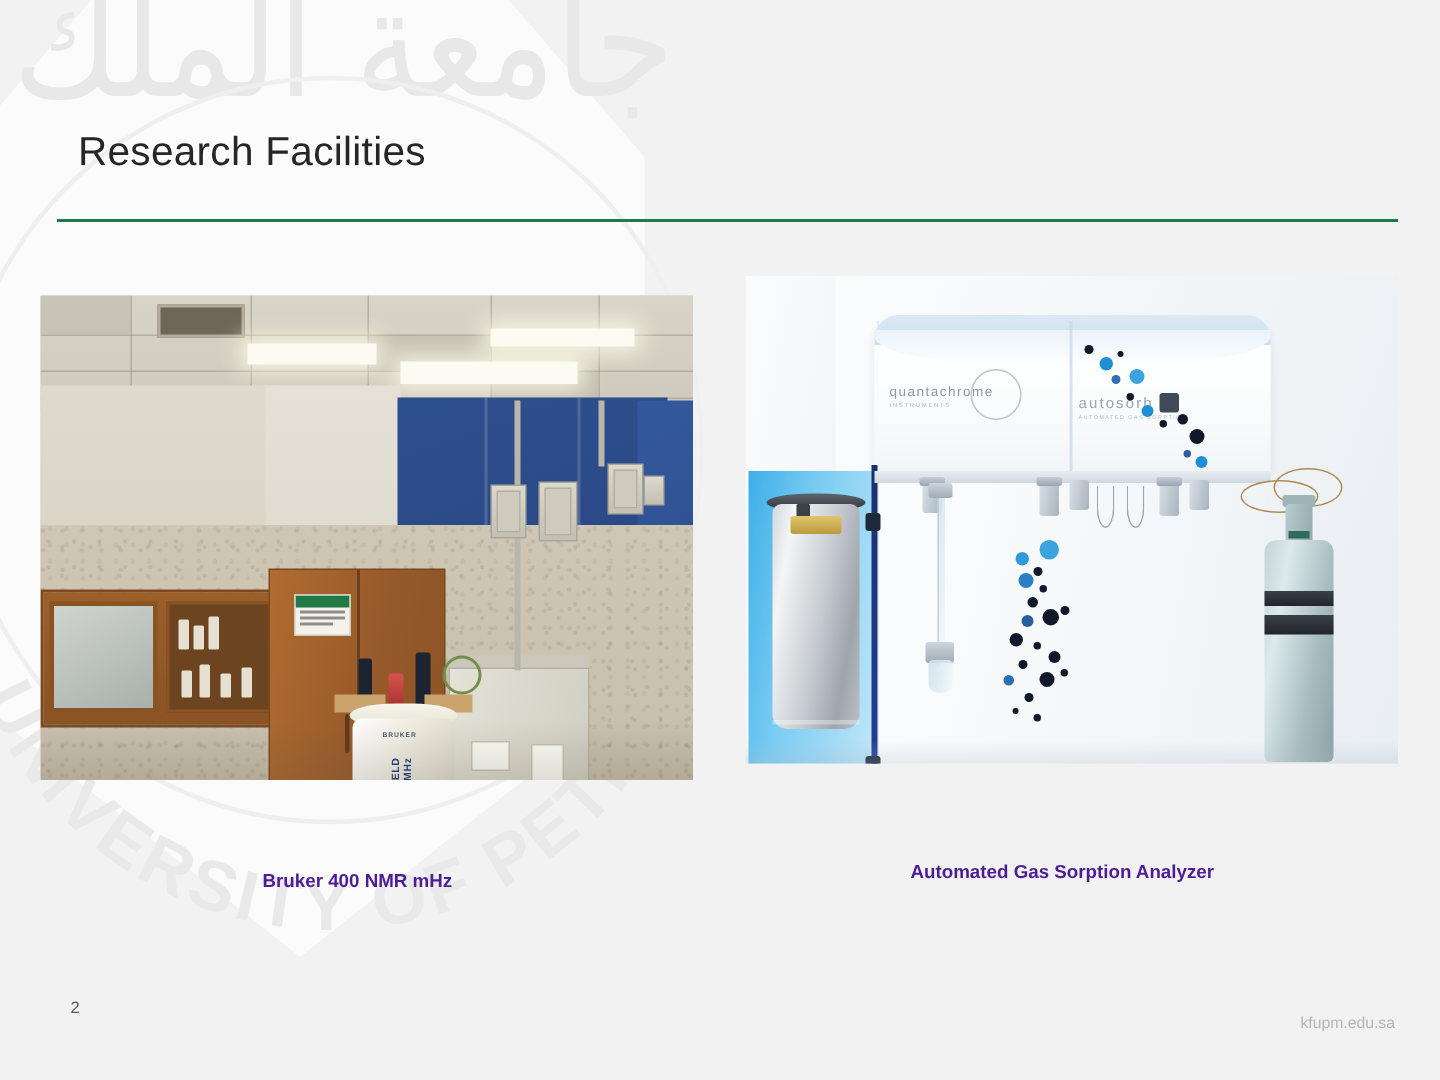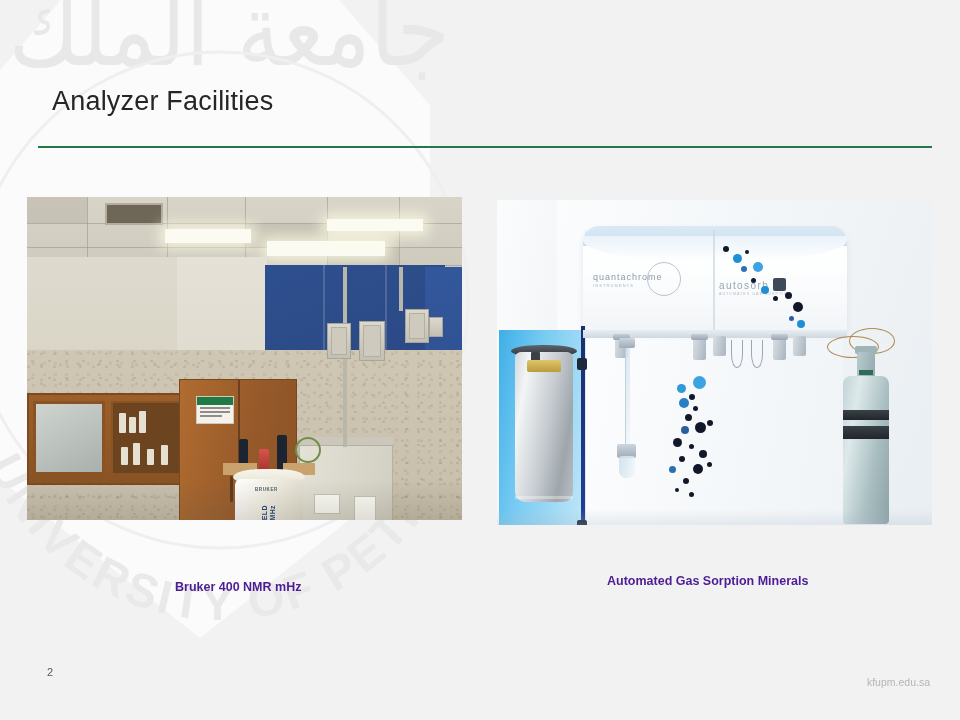--- a/index.html
+++ b/index.html
@@ -70,21 +70,21 @@
     background:#1f7a45;
   }
 
   
   .photo {
     position:absolute;
     overflow:hidden;
     background:#ddd;
   }
   .photo-left  { left:27px;  top:197px; width:435px; height:323px; }
-  .photo-right { left:497px; top:200px; width:435px; height:325px;text-decoration:underline; }
+  .photo-right { left:497px; top:184px; width:435px; height:325px;text-decoration:underline; }
 
   .caption {
     position:absolute;
     font-size:12.5px;
     font-weight:bold;
     color:#4c1d95;
     font-family:"Liberation Sans", sans-serif;
     white-space:nowrap;
   }
   .caption-left  { left:175px; top:580px; }
@@ -470,21 +470,21 @@
       <defs>
         <path id="arcpath" d="M 20,470 A 250,250 0 0 0 500,470"></path>
       </defs>
       <text font-family="Liberation Sans, sans-serif" font-size="47" fill="#e9e9e9" letter-spacing="3" font-weight="bold">
         <textPath href="#arcpath" startOffset="4%">UNIVERSITY OF PETROLEUM &amp; MINERALS</textPath>
       </text>
       <circle cx="260" cy="330" r="248" fill="none" stroke="#efefef" stroke-width="3"></circle>
     </svg>
   </div>
 
-  <div class="slide-title">Analyzer Facilities</div>
+  <div class="slide-title">Research Facilities</div>
   <div class="title-rule"></div>
 
   <div class="photo photo-left">
     <div class="lab">
 
       <div class="lab-ceiling">
         <div class="ceil-grid">
           <div class="ceil-line" style="left:0;top:26px;width:100%;height:1px;"></div>
           <div class="ceil-line" style="left:0;top:50px;width:100%;height:1px;"></div>
           <div class="ceil-line" style="left:0;top:68px;width:100%;height:1px;"></div>
@@ -663,18 +663,18 @@
       <div class="cylinder-cap"></div>
       <div class="cylinder-neck"></div>
       <div class="cyl-tag"></div>
       <div class="cylinder"></div>
       <div class="cyl-band" style="top:210px;"></div>
       <div class="cyl-band" style="top:226px;height:13px;"></div>
 
       <div class="an-floorline"></div>
     </div>
   </div>
-  <div class="caption caption-right">Automated Gas Sorption Minerals</div>
+  <div class="caption caption-right">Automated Gas Sorption Analyzer</div>
 
   <div class="page-number">2</div>
   <div class="footer-url">kfupm.edu.sa</div>
 
 </div>
 
 </body></html>

